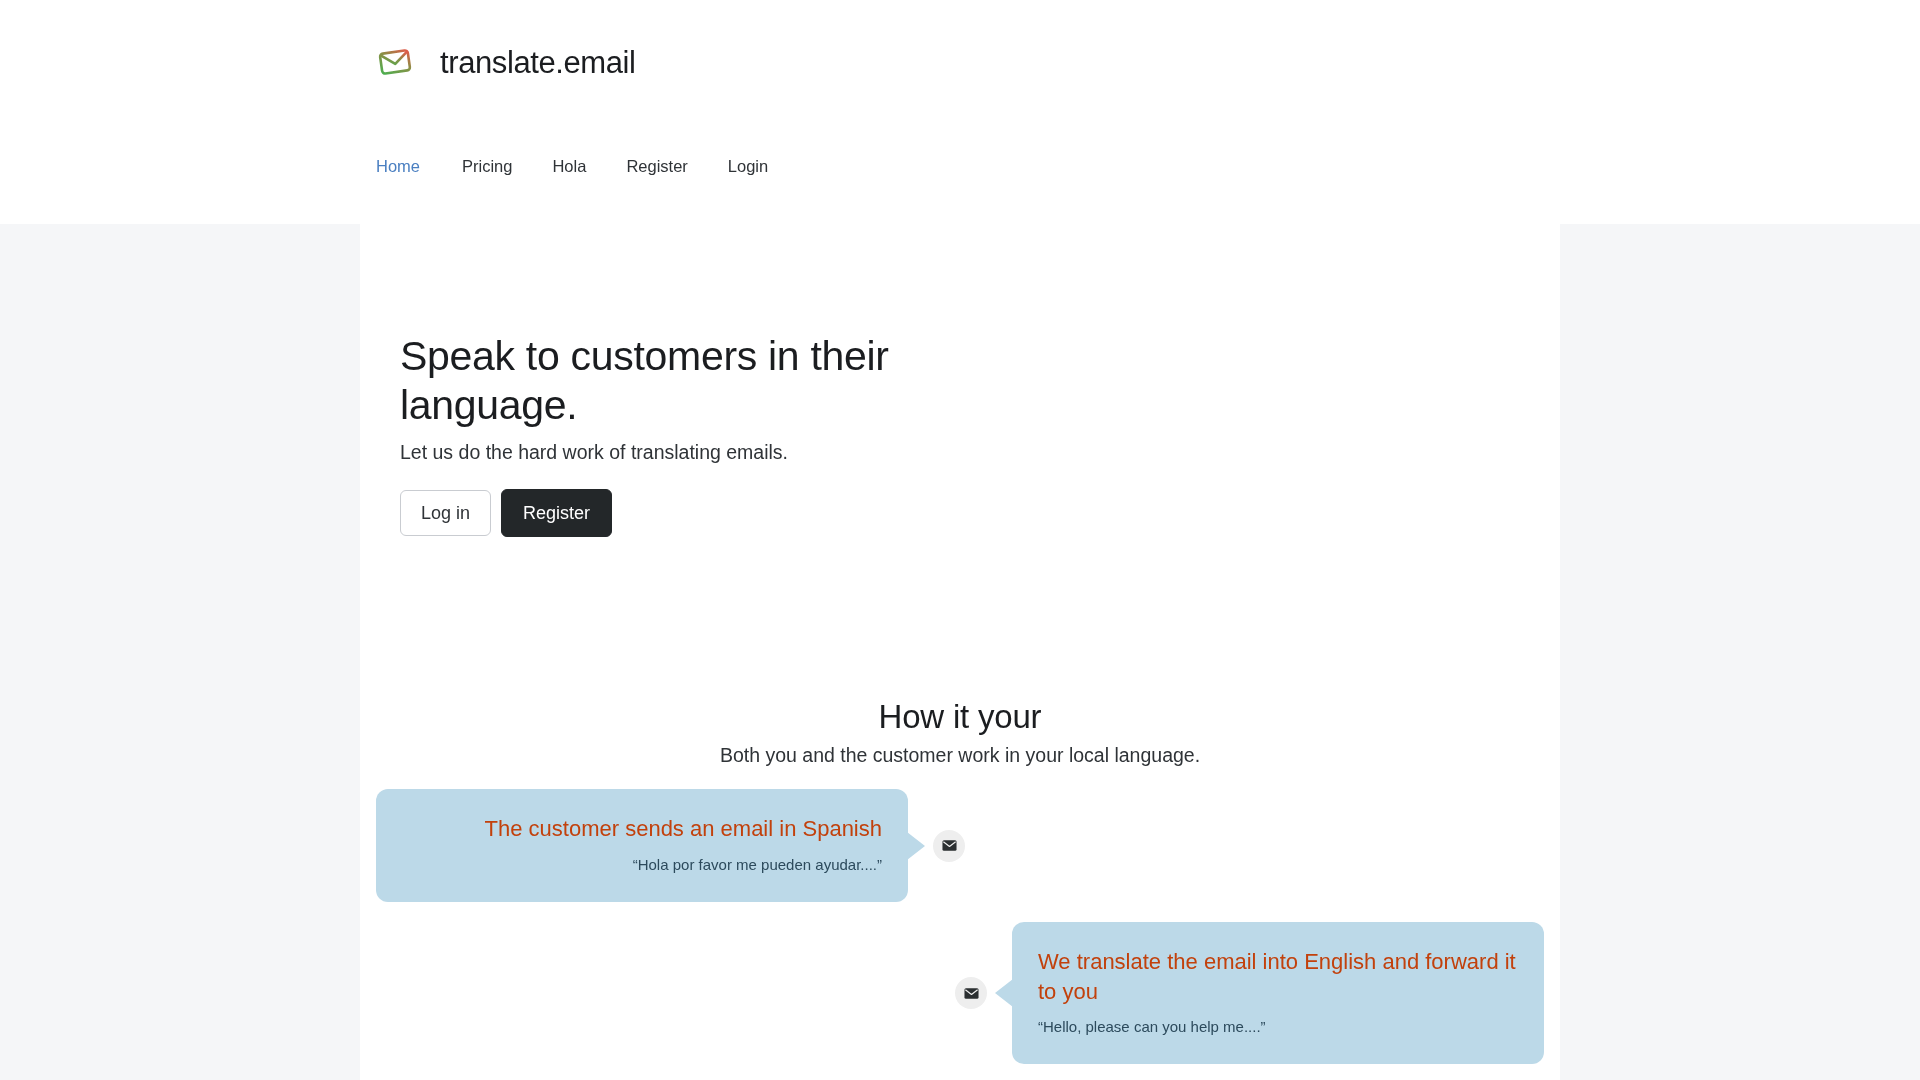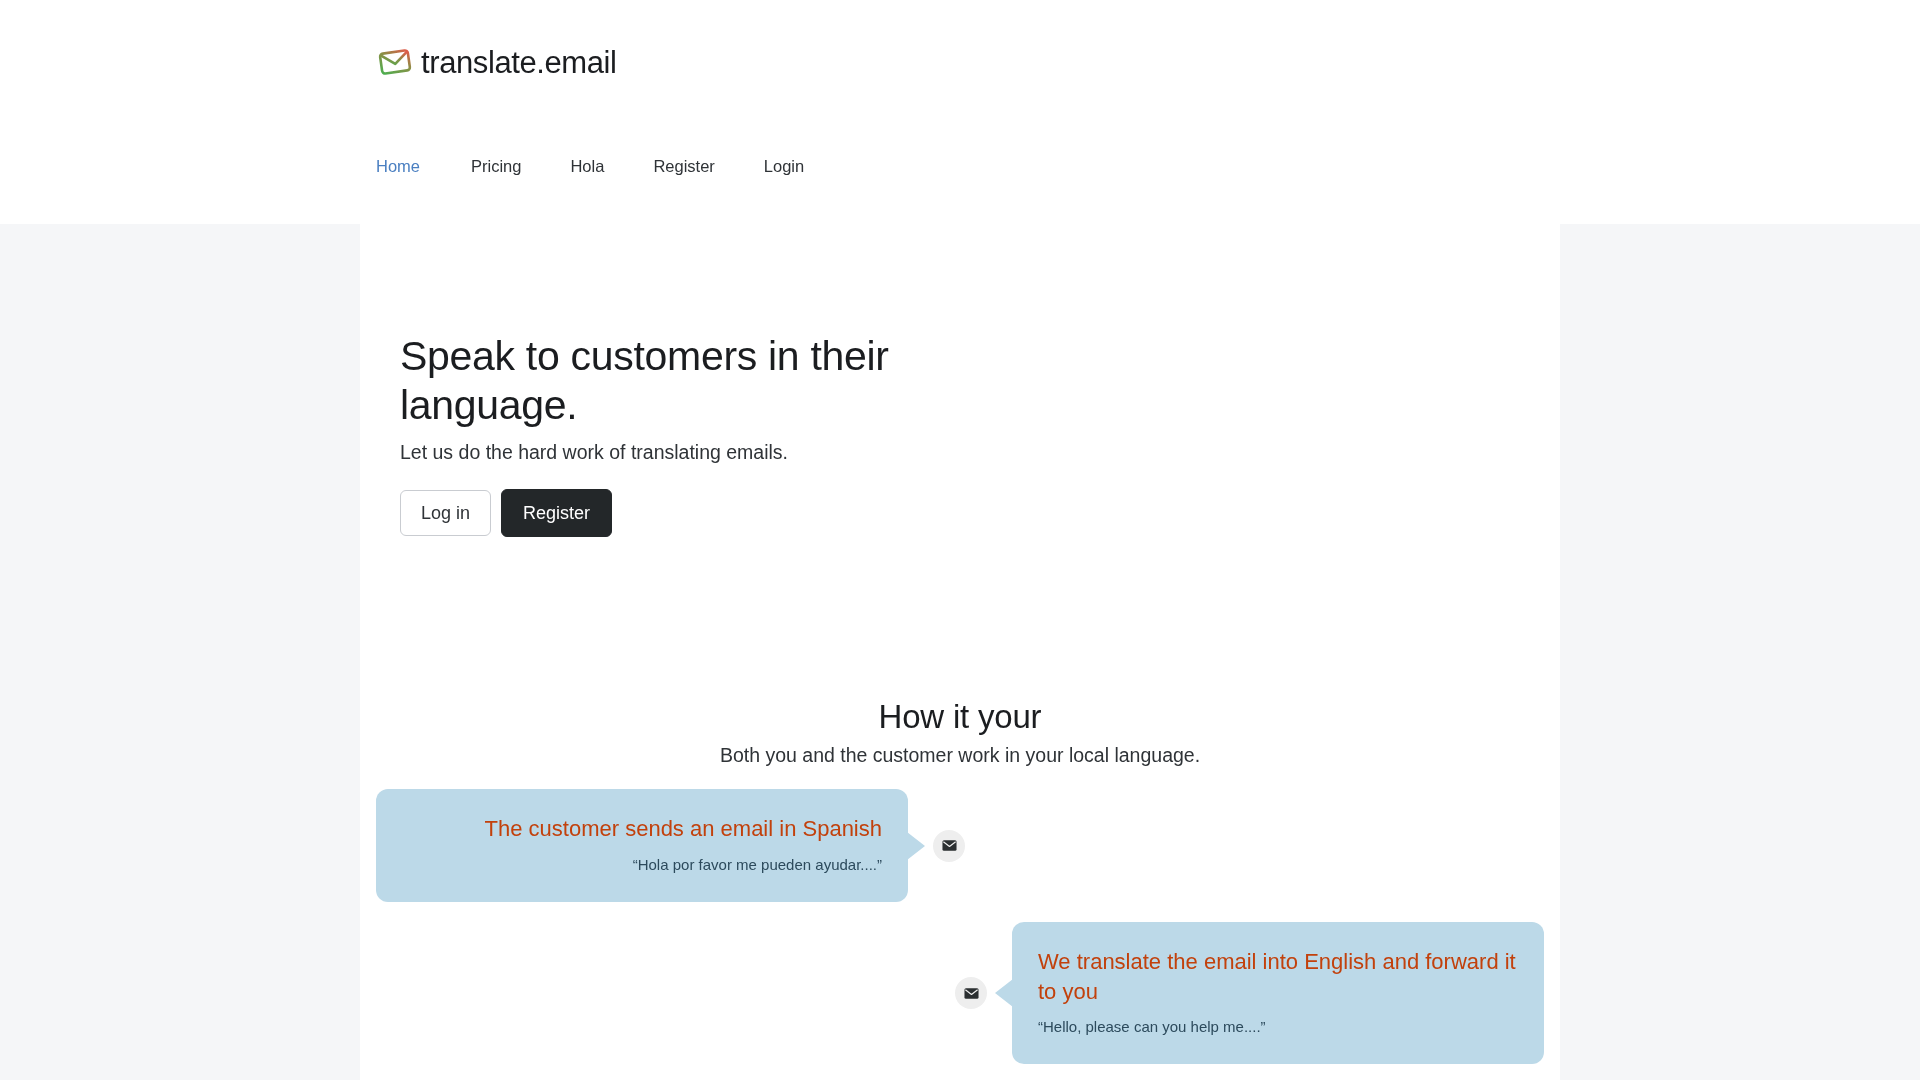--- a/index.html
+++ b/index.html
@@ -27,42 +27,42 @@
     margin: 0 auto;
     position: relative;
     height: 100%;
   }
   .brand {
     position: absolute;
     left: 16px;
     top: 43px;
     display: flex;
     align-items: center;
-    gap: 7px;
+    gap: 26px;
     text-decoration: none;
   }
   .brand-icon {
     width: 38px;
     height: 38px;
     display: block;
   }
   .brand-text {
     font-size: 31px;
     font-weight: 500;
     color: #1b1d20;
     letter-spacing: -0.4px;
     line-height: 1;
     white-space: nowrap;
   }
   .main-nav {
     position: absolute;
     left: 16px;
     top: 158px;
     display: flex;
-    gap: 9px;
+    gap: 0;
   }
   .nav-link {
     font-size: 16.5px;
     color: #2f3337;
     text-decoration: none;
     padding: 0 20px;
     line-height: 1;
     white-space: nowrap;
   }
   .nav-link:first-child { padding-left: 0; padding-right: 22px; }

